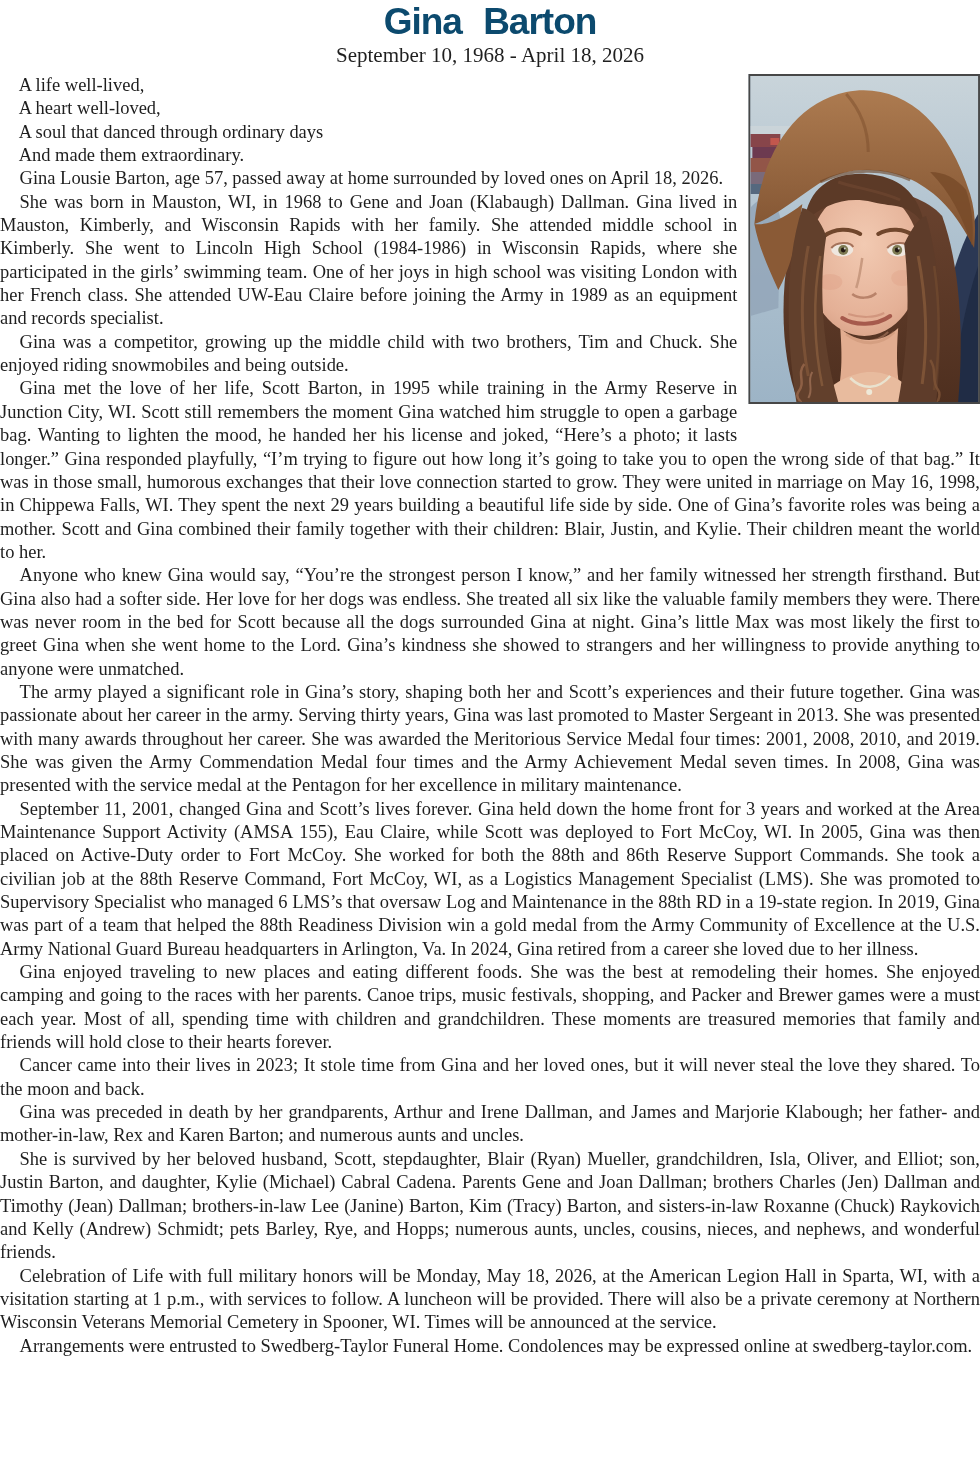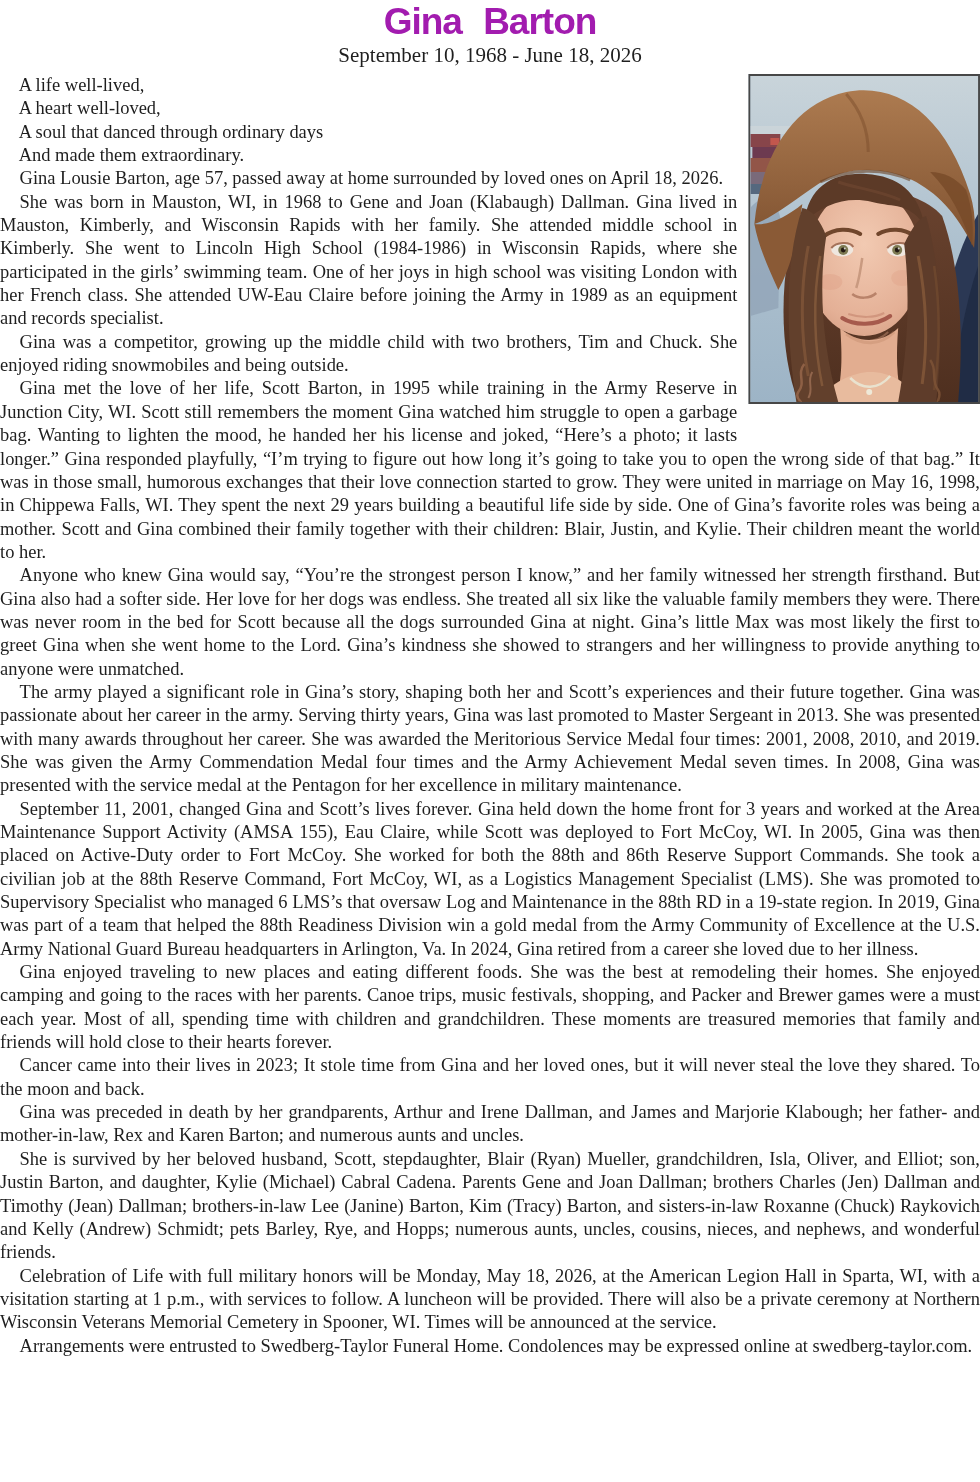--- a/index.html
+++ b/index.html
@@ -14,21 +14,21 @@
 
   header { text-align: center; }
   h1.title {
     margin: 0; padding-top: 2px;
     font-family: "Liberation Sans", sans-serif;
     font-weight: 700;
     font-size: 37px;
     line-height: 40px;
     letter-spacing: -1px;
     word-spacing: 12px;
-    color: #a21caf;
+    color: #0c4a6e;
   }
   .dates {
     font-size: 21px;
     line-height: 26px;
     color: #1f1f1f;
   }
 
   
   article.obit {
     width: 1050px;
@@ -55,21 +55,21 @@
 
   article.obit p { margin: 0; text-indent: 21px; }
 </style>
 </head>
 <body>
 
 <div class="page">
 
   <header>
     <h1 class="title">Gina Barton</h1>
-    <div class="dates">September 10, 1968 - June 18, 2026</div>
+    <div class="dates">September 10, 1968 - April 18, 2026</div>
   </header>
 
   <article class="obit">
 
     <figure class="portrait">
       <svg viewBox="0 0 228 326" preserveAspectRatio="none" aria-hidden="true">
         <defs>
           <linearGradient id="sky" x1="0" y1="0" x2="0" y2="1">
             <stop offset="0" stop-color="#c9d4da"></stop>
             <stop offset="0.5" stop-color="#aec1cf"></stop>

